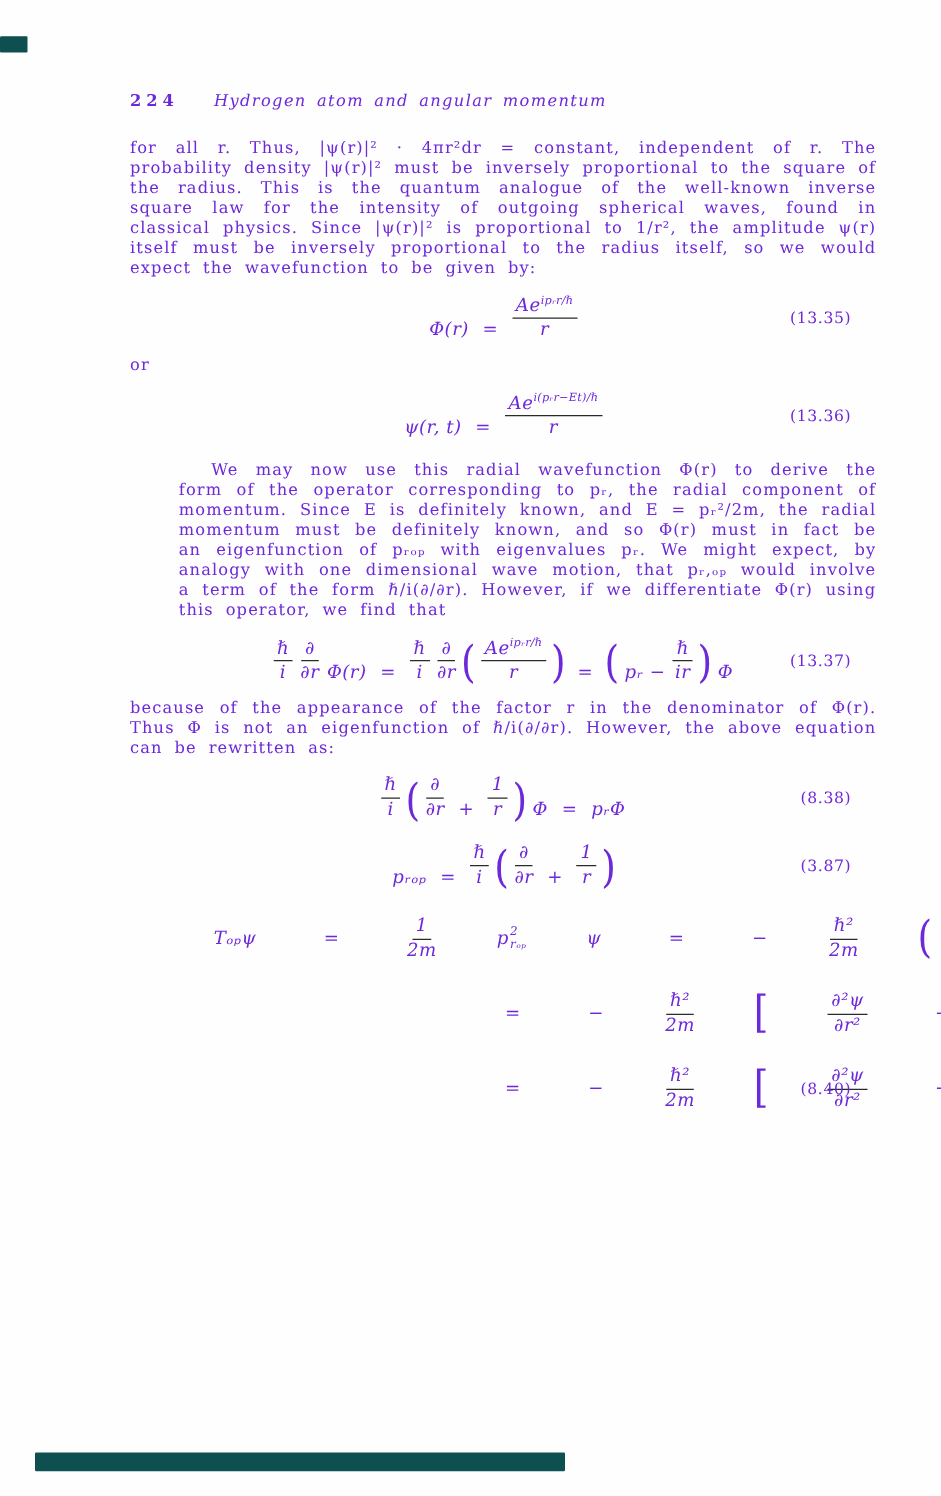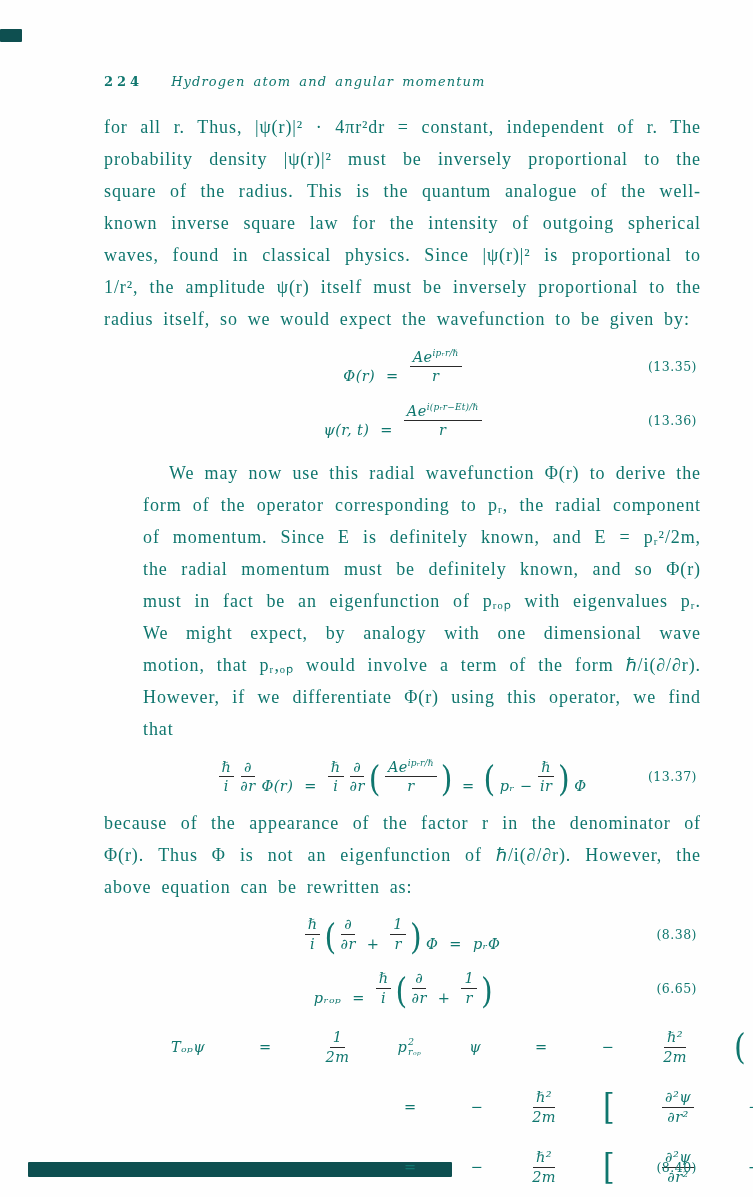--- a/index.html
+++ b/index.html
@@ -6,37 +6,37 @@
   .page{
     width:753px;height:1197px;background:#fefefe;position:relative;overflow:hidden;
     box-sizing:border-box;padding:74px 52px 0 104px;
     font-family:"DejaVu Serif","DejaVu Sans",serif;color:#1c1c1c;
   }
   .page-header{display:flex;align-items:baseline;gap:28px;font-size:13px;}
   .page-number{letter-spacing:4px;font-weight:bold;}
   .running-head{font-style:italic;letter-spacing:1.1px;word-spacing:3px;}
 
   .body-text{
-    font-size:18px;line-height:32px;letter-spacing:0.9px;word-spacing:4.5px;
-    text-align:justify;margin:0;font-family:Liberation Serif, serif;
+    font-size:13px;line-height:16px;letter-spacing:0.9px;word-spacing:4.5px;
+    text-align:justify;margin:0;
   }
   .first-indent{text-indent:26px;margin-left:39px;}
   .mt-p1{margin-top:22px;}
   .mt-sm{margin-top:8px;}
   .mt-md{margin-top:14px;}
   .or-line{text-align:left;}
 
   
   .eq-block{
     position:relative;display:flex;justify-content:center;align-items:center;
     margin:8px 0;min-height:46px;
   }
   .eq-content{display:flex;align-items:flex-end;font-style:italic;font-size:14.5px;letter-spacing:0.4px;}
   .eq-label{
-    position:absolute;right:4px;top:50%;transform:translateY(-50%);
+    position:absolute;right:20px;top:50%;transform:translateY(-50%);
     font-size:12.5px;font-style:normal;letter-spacing:0.5px;
   }
   .mtxt{margin:0 3px;white-space:pre;}
   .mrel{margin:0 8px;white-space:pre;}
   .frac{display:inline-flex;flex-direction:column;align-items:center;margin:0 3px;text-align:center;}
   .frac .num{border-bottom:1.2px solid #2a2a2a;padding:0 3px 1px;line-height:1.12;}
   .frac .den{padding-top:1px;line-height:1.12;}
   .num sup{font-size:9px;letter-spacing:0.2px;}
   .paren{font-size:30px;font-weight:300;transform:scaleY(1.18);margin:0 1px;font-style:normal;line-height:1;}
   .ss{display:inline-flex;align-items:center;margin:0 2px;}
@@ -48,21 +48,21 @@
   .indent-1{padding-left:292px;}
 
   
   .scan-bar{position:absolute;border-radius:1px;}
   .scan-bar-top{left:0;top:29px;width:22px;height:13px;}
   .scan-bar-bottom{left:28px;top:1162px;width:424px;height:15px;}
 </style>
 </head>
 <body>
 
-<div class="page" style="background: rgb(254, 254, 254); color: #0f766e;">
+<div class="page" style="background: rgb(254, 254, 254); color: #6d28d9;">
 
   <div class="scan-bar scan-bar-top" style="background: rgb(14, 79, 80);"></div>
   <div class="scan-bar scan-bar-bottom" style="background: rgb(14, 79, 80);"></div>
 
   <header class="page-header">
     <span class="page-number">224</span>
     <span class="running-head">Hydrogen atom and angular momentum</span>
   </header>
 
   <main>
@@ -74,20 +74,21 @@
           <span class="mtxt">Φ(r)</span>
           <span class="mrel">=</span>
           <span class="frac">
             <span class="num">Ae<sup>ipᵣr/ℏ</sup></span>
             <span class="den">r</span>
           </span>
         </div>
       <span class="eq-label">(13.35)</span>
     </div>
 
+    <p class="body-text or-line">or</p>
 
     <div class="eq-block">
       <div class="eq-content">
           <span class="mtxt">ψ(r, t)</span>
           <span class="mrel">=</span>
           <span class="frac">
             <span class="num">Ae<sup>i(pᵣr−Et)/ℏ</sup></span>
             <span class="den">r</span>
           </span>
         </div>
@@ -175,21 +176,21 @@
             <span class="num">∂</span>
             <span class="den">∂r</span>
           </span>
           <span class="mrel">+</span>
           <span class="frac">
             <span class="num">1</span>
             <span class="den">r</span>
           </span>
           <span class="paren">)</span>
         </div>
-      <span class="eq-label">(6.65)</span>
+      <span class="eq-label">(3.87)</span>
     </div>
 
 
     <div class="eq-derivation">
         <div class="eq-row eq-content indent-0">
           <span class="mtxt">Tₒₚψ</span>
           <span class="mrel">=</span>
           <span class="frac">
             <span class="num">1</span>
             <span class="den">2m</span>

